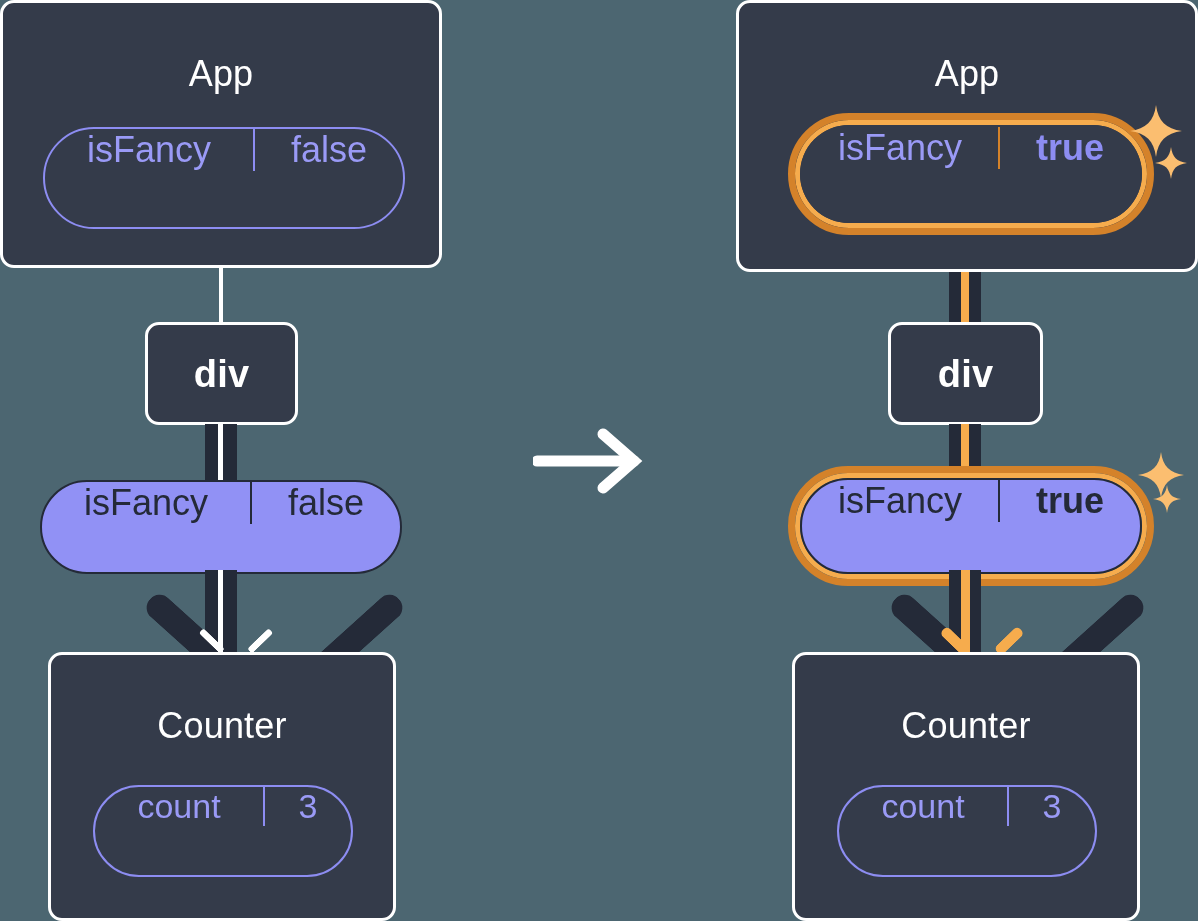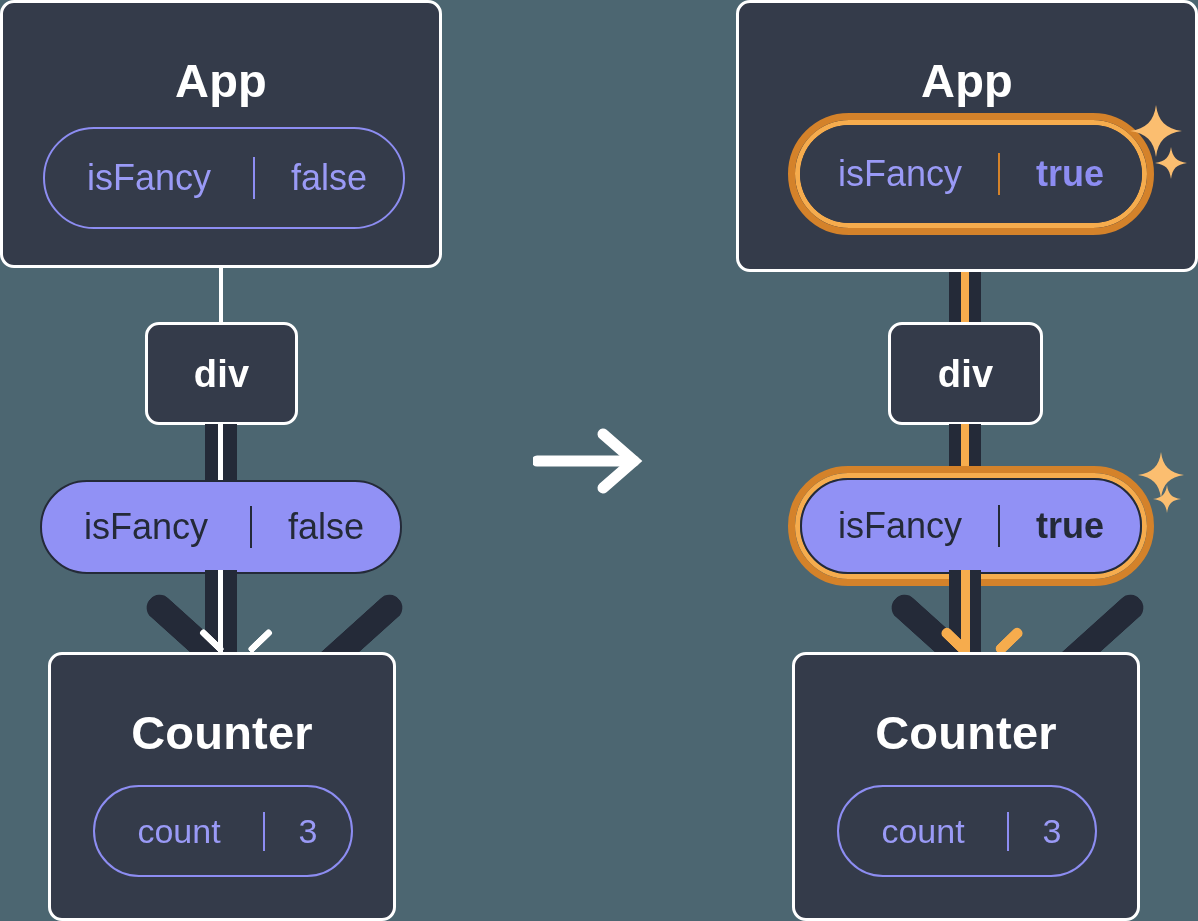--- a/index.html
+++ b/index.html
@@ -27,31 +27,31 @@
     border: 3px solid #ffffff;
     border-radius: 14px;
     box-sizing: border-box;
   }
   .panel-title {
     position: absolute;
     left: 0;
     right: 0;
     text-align: center;
     color: #ffffff;
-    font-size: 47px;
-    font-weight: 700;
+    font-size: 36px;
+    font-weight: 400;
     letter-spacing: 0.2px;
   }
 
   
   .pill {
     position: absolute;
     box-sizing: border-box;
     display: flex;
-    align-items: center;
+    align-items: flex-start;
     border-radius: 999px;
   }
   .pill-outline {
     border: 2px solid #8d8df2;
     background: transparent;
   }
   .pill-solid {
     background: #9191f5;
     border: 2px solid #242a38;
   }

